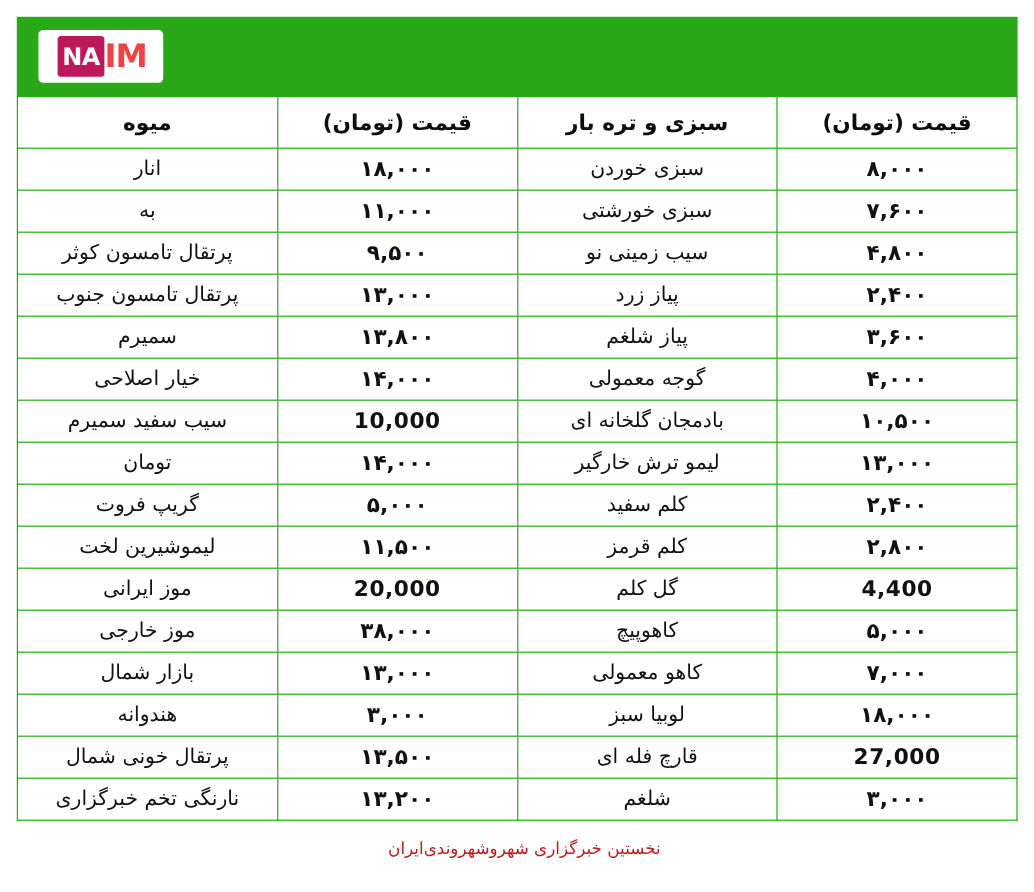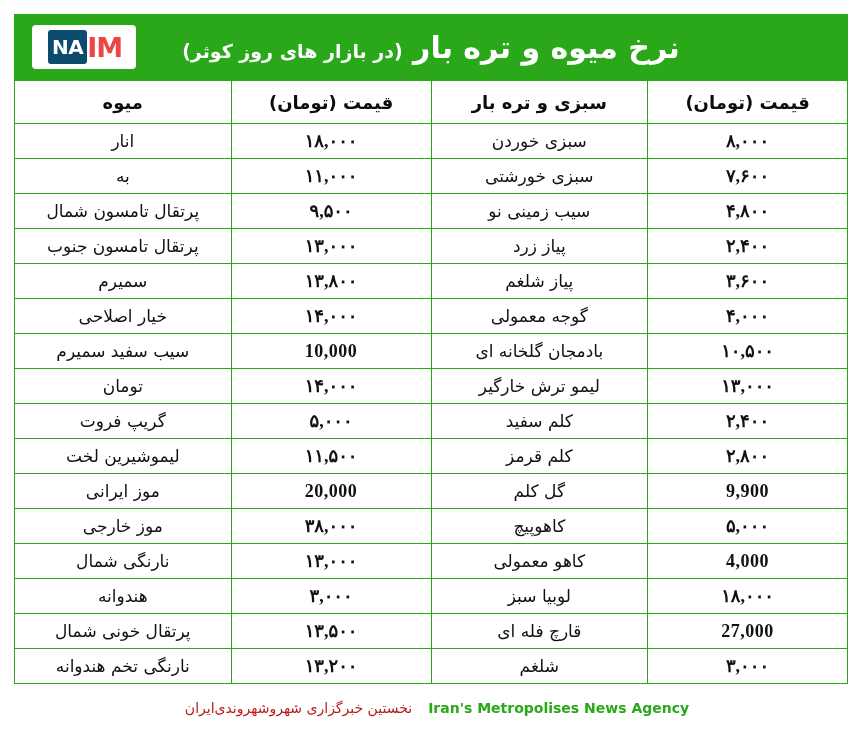--- a/index.html
+++ b/index.html
@@ -67,21 +67,21 @@
     display: flex;
     align-items: center;
     color: #ef4444;
     font-size: 27px;
     font-weight: bold;
     letter-spacing: -1px;
     font-family: "DejaVu Sans", "Liberation Sans", sans-serif;
   }
   .logo-na {
     margin-left: 2px;
-    background: #0c4a6e;
+    background: #be185d;
     color: #ffffff;
     font-size: 20px;
     font-weight: bold;
     display: flex;
     align-items: center;
     padding: 0 4px;
     border-radius: 3px;
     letter-spacing: -0.5px;
   }
   
@@ -105,21 +105,20 @@
   table.rate-table thead th {
     height: 42px;
     font-size: 18px;
     font-weight: bold;
     color: #0d0d0d;
   }
   table.rate-table td.price {
     font-weight: bold;
     font-size: 18px;
     letter-spacing: 0.5px;
-    font-family: Liberation Serif, serif;
   }
   table.rate-table td.name {
     font-size: 17px;
   }
   col.c-name { width: 26%; }
   col.c-price { width: 24%; }
   
   .footer {
     margin-top: 6px;
     height: 36px;
@@ -147,24 +146,20 @@
 <body>
 
 <div class="page">
 
   <div class="banner">
     <div class="logo">
       <div class="logo-inner">
         <span class="logo-im">IM</span>
         <span class="logo-na">NA</span>
       </div>
-    </div>
-    <div class="banner-title">
-      <span>نرخ میوه و تره بار</span>
-      <span class="sub">(در بازار های روز کوثر)</span>
     </div>
   </div>
 
   <table class="rate-table">
     <colgroup>
       <col class="c-price">
       <col class="c-name">
       <col class="c-price">
       <col class="c-name">
     </colgroup>
@@ -186,21 +181,21 @@
         <tr>
           <td class="price">۷,۶۰۰</td>
           <td class="name">سبزی خورشتی</td>
           <td class="price">۱۱,۰۰۰</td>
           <td class="name">به</td>
         </tr>
         <tr>
           <td class="price">۴,۸۰۰</td>
           <td class="name">سیب زمینی نو</td>
           <td class="price">۹,۵۰۰</td>
-          <td class="name">پرتقال تامسون شمال</td>
+          <td class="name">پرتقال تامسون کوثر</td>
         </tr>
         <tr>
           <td class="price">۲,۴۰۰</td>
           <td class="name">پیاز زرد</td>
           <td class="price">۱۳,۰۰۰</td>
           <td class="name">پرتقال تامسون جنوب</td>
         </tr>
         <tr>
           <td class="price">۳,۶۰۰</td>
           <td class="name">پیاز شلغم</td>
@@ -231,56 +226,55 @@
           <td class="price">۵,۰۰۰</td>
           <td class="name">گریپ فروت</td>
         </tr>
         <tr>
           <td class="price">۲,۸۰۰</td>
           <td class="name">کلم قرمز</td>
           <td class="price">۱۱,۵۰۰</td>
           <td class="name">لیموشیرین لخت</td>
         </tr>
         <tr>
-          <td class="price">9,900</td>
+          <td class="price">4,400</td>
           <td class="name">گل کلم</td>
           <td class="price">20,000</td>
           <td class="name">موز ایرانی</td>
         </tr>
         <tr>
           <td class="price">۵,۰۰۰</td>
           <td class="name">کاهوپیچ</td>
           <td class="price">۳۸,۰۰۰</td>
           <td class="name">موز خارجی</td>
         </tr>
         <tr>
-          <td class="price">4,000</td>
+          <td class="price">۷,۰۰۰</td>
           <td class="name">کاهو معمولی</td>
           <td class="price">۱۳,۰۰۰</td>
-          <td class="name">نارنگی شمال</td>
+          <td class="name">بازار شمال</td>
         </tr>
         <tr>
           <td class="price">۱۸,۰۰۰</td>
           <td class="name">لوبیا سبز</td>
           <td class="price">۳,۰۰۰</td>
           <td class="name">هندوانه</td>
         </tr>
         <tr>
           <td class="price">27,000</td>
           <td class="name">قارچ فله ای</td>
           <td class="price">۱۳,۵۰۰</td>
           <td class="name">پرتقال خونی شمال</td>
         </tr>
         <tr>
           <td class="price">۳,۰۰۰</td>
           <td class="name">شلغم</td>
           <td class="price">۱۳,۲۰۰</td>
-          <td class="name">نارنگی تخم هندوانه</td>
+          <td class="name">نارنگی تخم خبرگزاری</td>
         </tr>
       </tbody>
   </table>
 
   <div class="footer">
-    <span class="footer-en">Iran's Metropolises News Agency</span>
     <span class="footer-fa">نخستین خبرگزاری شهروشهروندی‌ایران</span>
   </div>
 
 </div>
 
 </body></html>

